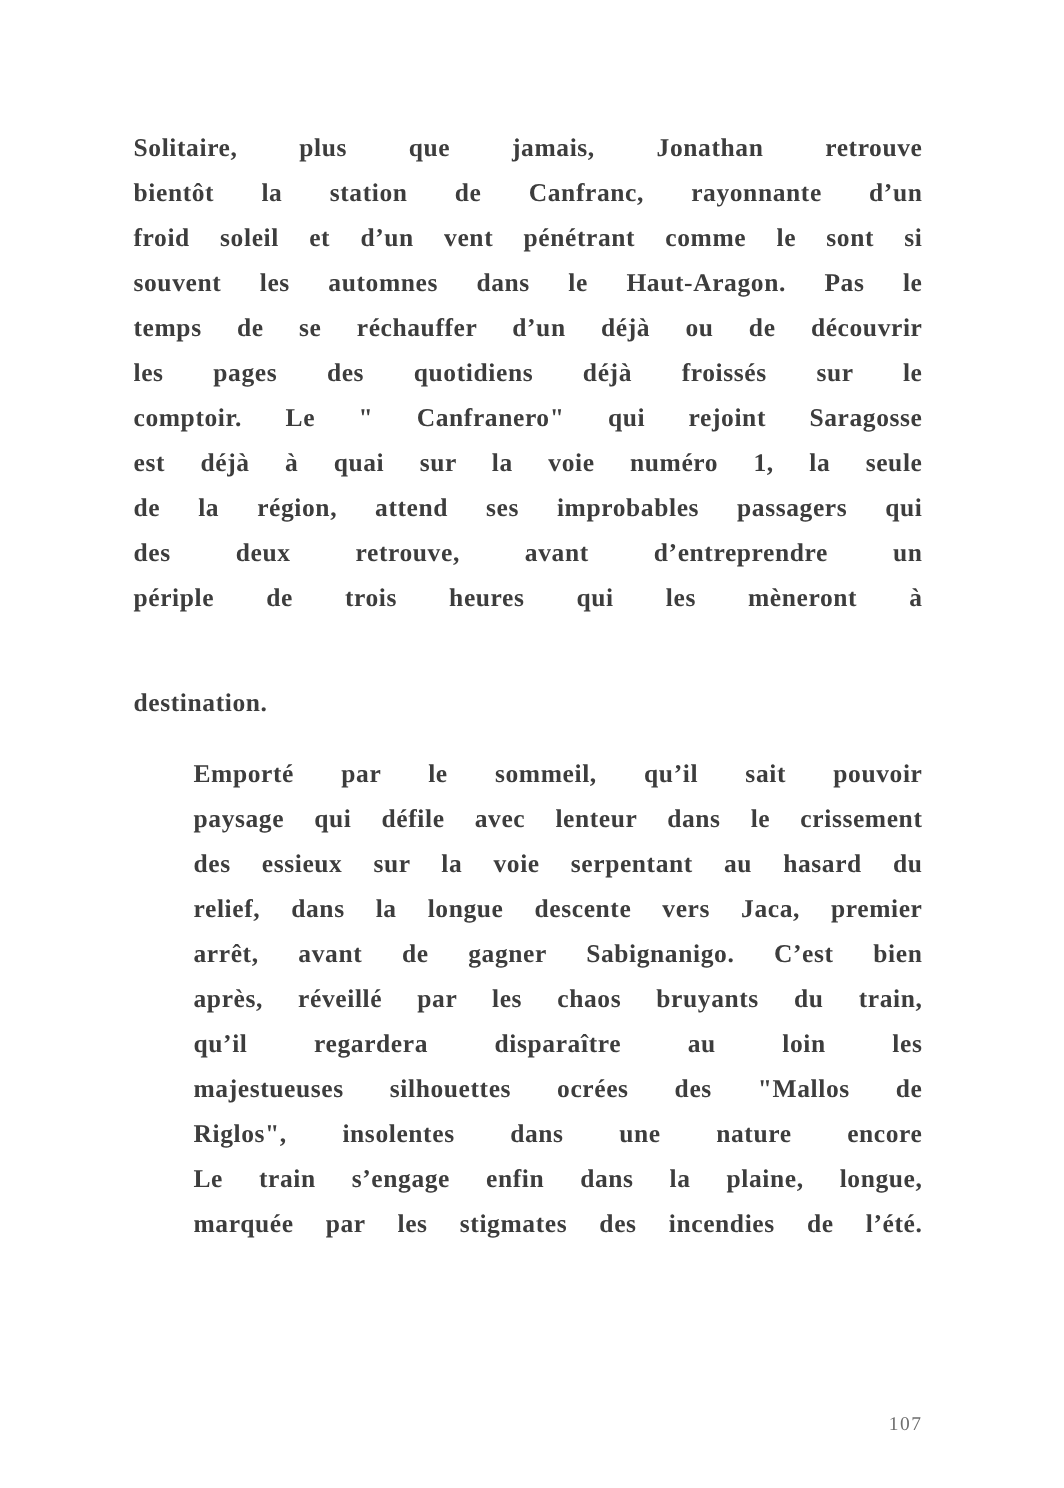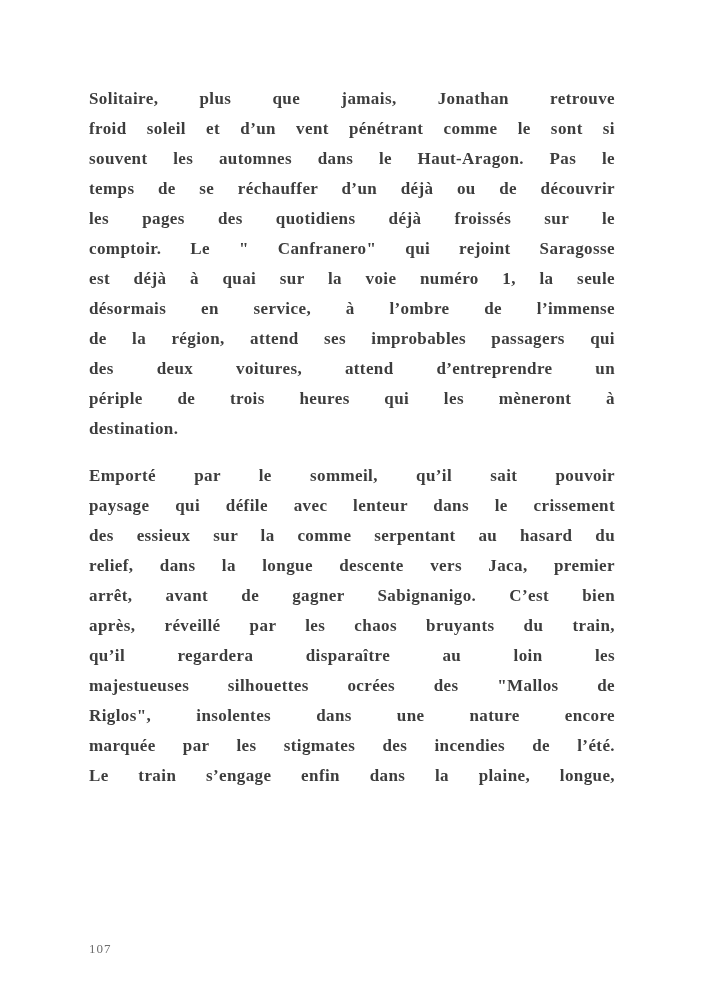--- a/index.html
+++ b/index.html
@@ -21,69 +21,71 @@
     top: 84px;
     width: 526px;
     color: #3d3d3d;
     font-weight: 700;
     font-size: 17px;
     line-height: 30px;
     letter-spacing: 0.4px;
   }
   .paragraph + .paragraph {
     margin-top: 17px;
+    margin-left: 40px;
   }
   .line {
     text-align: justify;
     text-align-last: justify;
   }
   
   .paragraph.para-end .line:last-child {
     text-align-last: left;
+    margin-top: 40px;
   }
   .page-number {
     position: absolute;
     left: 89px;
     top: 941px;
     width: 526px;
-    text-align: left;
+    text-align: right;
     font-size: 13px;
     line-height: 16px;
     color: #6e6e6e;
     font-weight: 400;
     letter-spacing: 1px;
   }
 </style>
 </head>
 <body>
 
 <div class="page">
   <main class="text-block">
     <div class="paragraph para-end">
         <div class="line">Solitaire, plus que jamais, Jonathan retrouve</div>
+        <div class="line">bientôt la station de Canfranc, rayonnante d’un</div>
         <div class="line">froid soleil et d’un vent pénétrant comme le sont si</div>
         <div class="line">souvent les automnes dans le Haut-Aragon. Pas le</div>
         <div class="line">temps de se réchauffer d’un déjà ou de découvrir</div>
         <div class="line">les pages des quotidiens déjà froissés sur le</div>
         <div class="line">comptoir. Le " Canfranero" qui rejoint Saragosse</div>
         <div class="line">est déjà à quai sur la voie numéro 1, la seule</div>
-        <div class="line">désormais en service, à l’ombre de l’immense</div>
         <div class="line">de la région, attend ses improbables passagers qui</div>
-        <div class="line">des deux voitures, attend d’entreprendre un</div>
+        <div class="line">des deux retrouve, avant d’entreprendre un</div>
         <div class="line">périple de trois heures qui les mèneront à</div>
         <div class="line">destination.</div>
       </div>
     <div class="paragraph continues">
         <div class="line">Emporté par le sommeil, qu’il sait pouvoir</div>
         <div class="line">paysage qui défile avec lenteur dans le crissement</div>
-        <div class="line">des essieux sur la comme serpentant au hasard du</div>
+        <div class="line">des essieux sur la voie serpentant au hasard du</div>
         <div class="line">relief, dans la longue descente vers Jaca, premier</div>
         <div class="line">arrêt, avant de gagner Sabignanigo. C’est bien</div>
         <div class="line">après, réveillé par les chaos bruyants du train,</div>
         <div class="line">qu’il regardera disparaître au loin les</div>
         <div class="line">majestueuses silhouettes ocrées des "Mallos de</div>
         <div class="line">Riglos", insolentes dans une nature encore</div>
+        <div class="line">Le train s’engage enfin dans la plaine, longue,</div>
         <div class="line">marquée par les stigmates des incendies de l’été.</div>
-        <div class="line">Le train s’engage enfin dans la plaine, longue,</div>
       </div>
   </main>
   <footer class="page-number">107</footer>
 </div>
 
 </body></html>

